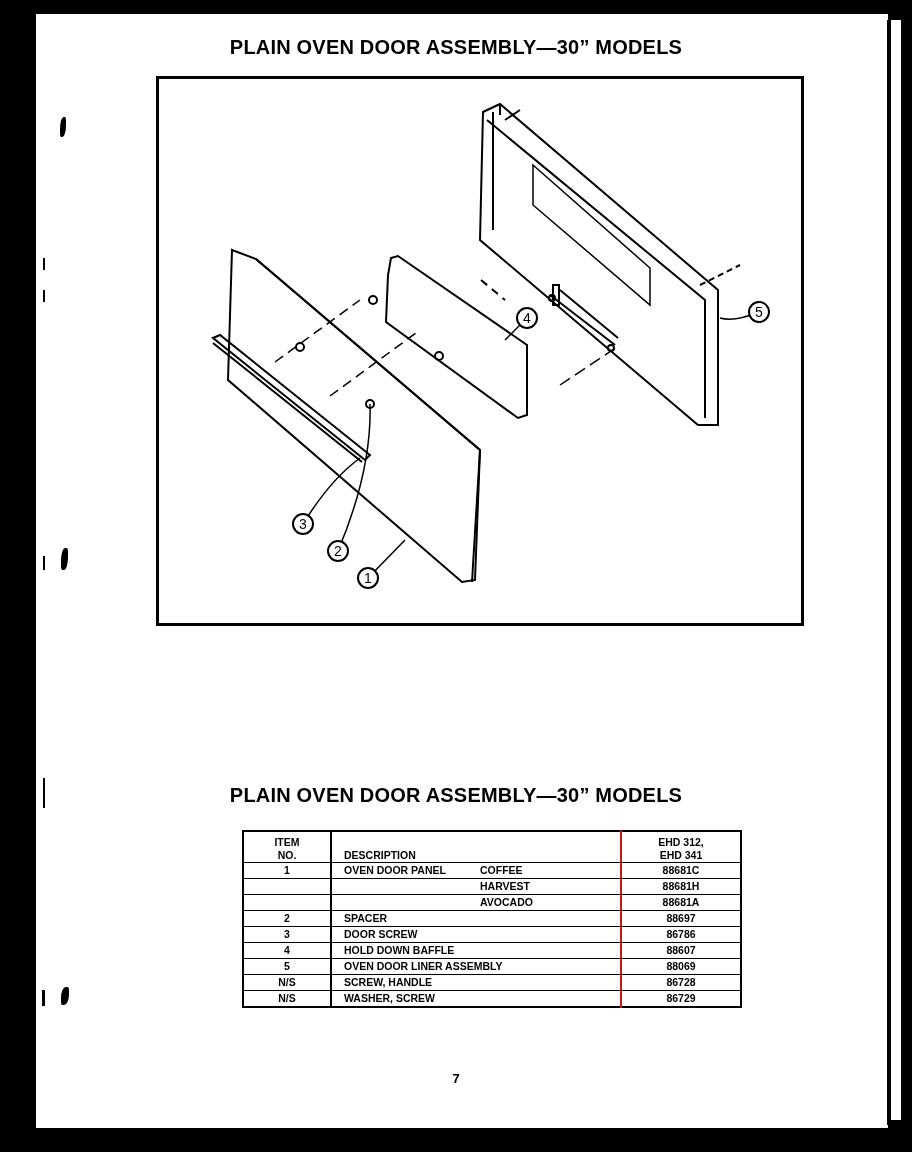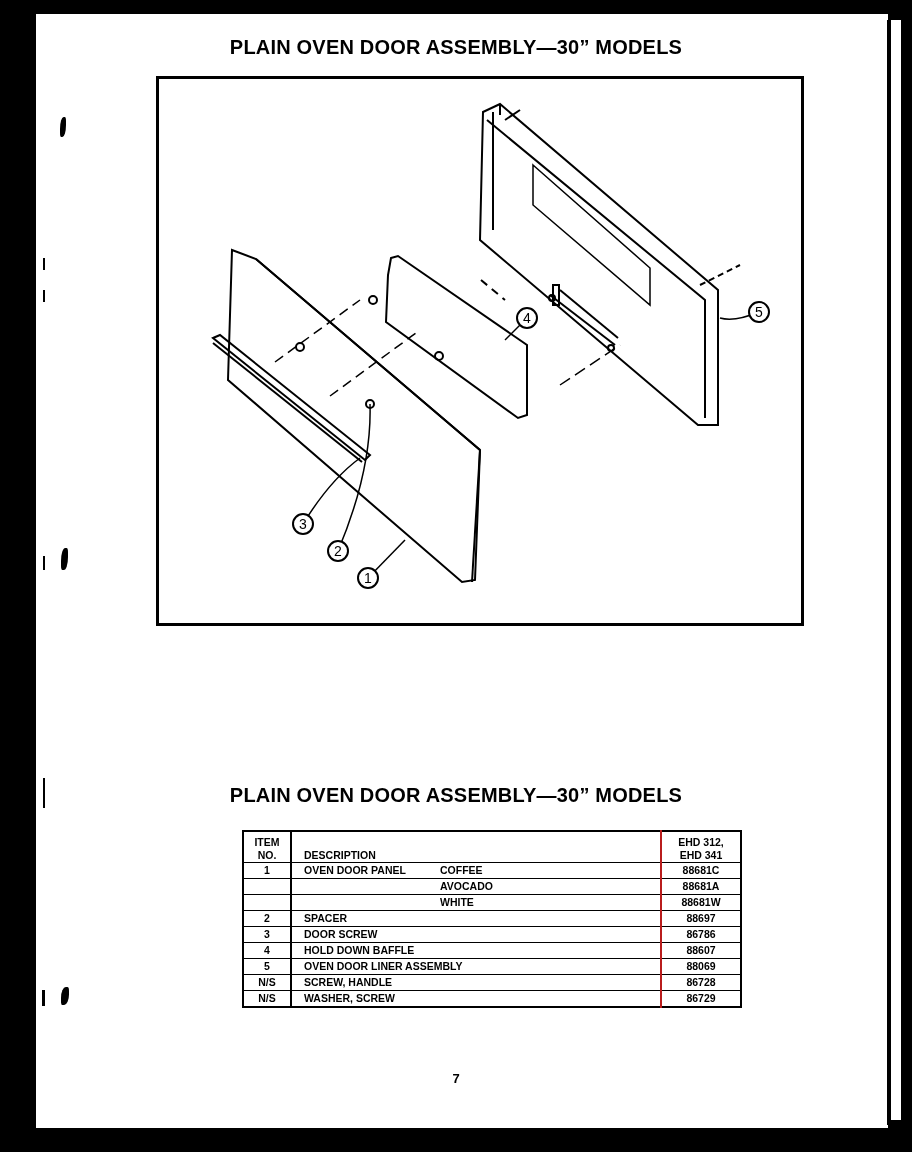--- a/index.html
+++ b/index.html
@@ -28,21 +28,21 @@
     border: 3px solid #000; box-sizing: border-box; background: #fff;
   }
   .diagram-box svg { position: absolute; left: -3px; top: -3px; }
   .parts-table {
     position: absolute; left: 242px; top: 830px; width: 500px;
     border-collapse: collapse; border: 2px solid #000;
     font-size: 10.5px; font-weight: bold; color: #000;
   }
   .parts-table td, .parts-table th {
     border-top: 1.5px solid #000; border-bottom: 1.5px solid #000;
-    padding: 0 0; height: 15px; line-height: 15px;
+    padding: 0 20px; height: 15px; line-height: 15px;
   }
   .parts-table th { font-weight: bold; vertical-align: bottom; height: 30px; line-height: 13px; }
   .col-item { width: 46px; text-align: center; border-right: 2px solid #000; }
   .col-desc { border-right: 2px solid #b91c1c; text-align: left; padding-left: 12px !important; }
   .col-part { width: 78px; text-align: center; }
   .desc-main { display: inline-block; width: 124px; }
   .desc-color { display: inline-block; margin-left: 12px; }
   .th-desc { text-align: left; padding-left: 12px !important; }
   .page-number {
     position: absolute; top: 1071px; left: 0; width: 100%; text-align: center;
@@ -143,27 +143,27 @@
     </tr>
   </thead>
   <tbody>
     <tr>
       <td class="col-item">1</td>
       <td class="col-desc"><span class="desc-main">OVEN DOOR PANEL</span><span class="desc-color">COFFEE</span></td>
       <td class="col-part">88681C</td>
     </tr>
     <tr>
       <td class="col-item"></td>
-      <td class="col-desc"><span class="desc-main"></span><span class="desc-color">AVOCADO</span></td>
-      <td class="col-part">88681A</td>
+      <td class="col-desc"><span class="desc-main"></span><span class="desc-color">HARVEST</span></td>
+      <td class="col-part">88681H</td>
     </tr>
     <tr>
       <td class="col-item"></td>
-      <td class="col-desc"><span class="desc-main"></span><span class="desc-color">WHITE</span></td>
-      <td class="col-part">88681W</td>
+      <td class="col-desc"><span class="desc-main"></span><span class="desc-color">AVOCADO</span></td>
+      <td class="col-part">88681A</td>
     </tr>
     <tr>
       <td class="col-item">2</td>
       <td class="col-desc">SPACER</td>
       <td class="col-part">88697</td>
     </tr>
     <tr>
       <td class="col-item">3</td>
       <td class="col-desc">DOOR SCREW</td>
       <td class="col-part">86786</td>

